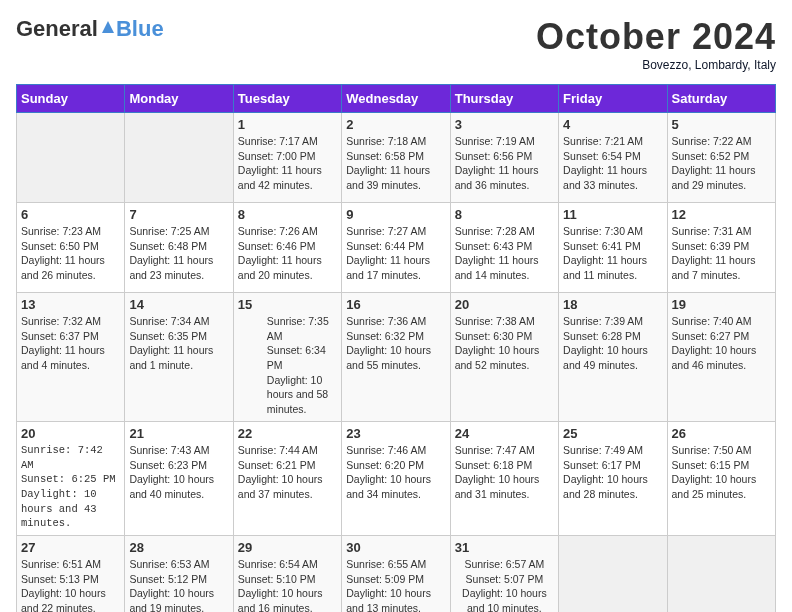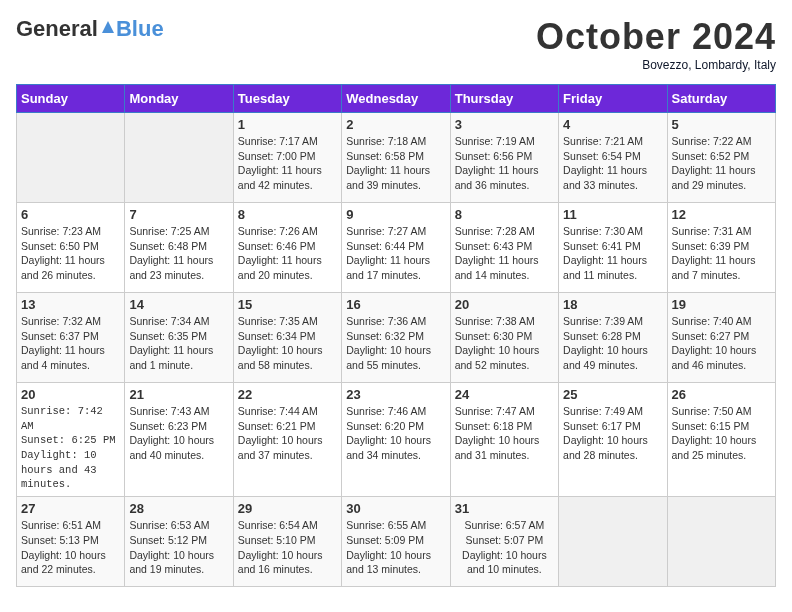--- a/index.html
+++ b/index.html
@@ -204,21 +204,21 @@
 Daylight: 11 hours and 4 minutes.</div>
         </td>
         <td>
           <span class="day-num">14</span>
           <div class="day-info" style="white-space: pre-line;">Sunrise: 7:34 AM
 Sunset: 6:35 PM
 Daylight: 11 hours and 1 minute.</div>
         </td>
         <td>
           <span class="day-num">15</span>
-          <div class="day-info" style="white-space: pre-line;">Sunrise: 7:35 AM
+          <div class="day-info" style="white-space: pre-line; margin-left: 29px;">Sunrise: 7:35 AM
 Sunset: 6:34 PM
 Daylight: 10 hours and 58 minutes.</div>
         </td>
         <td>
           <span class="day-num">16</span>
           <div class="day-info" style="white-space: pre-line;">Sunrise: 7:36 AM
 Sunset: 6:32 PM
 Daylight: 10 hours and 55 minutes.</div>
         </td>
         <td>

